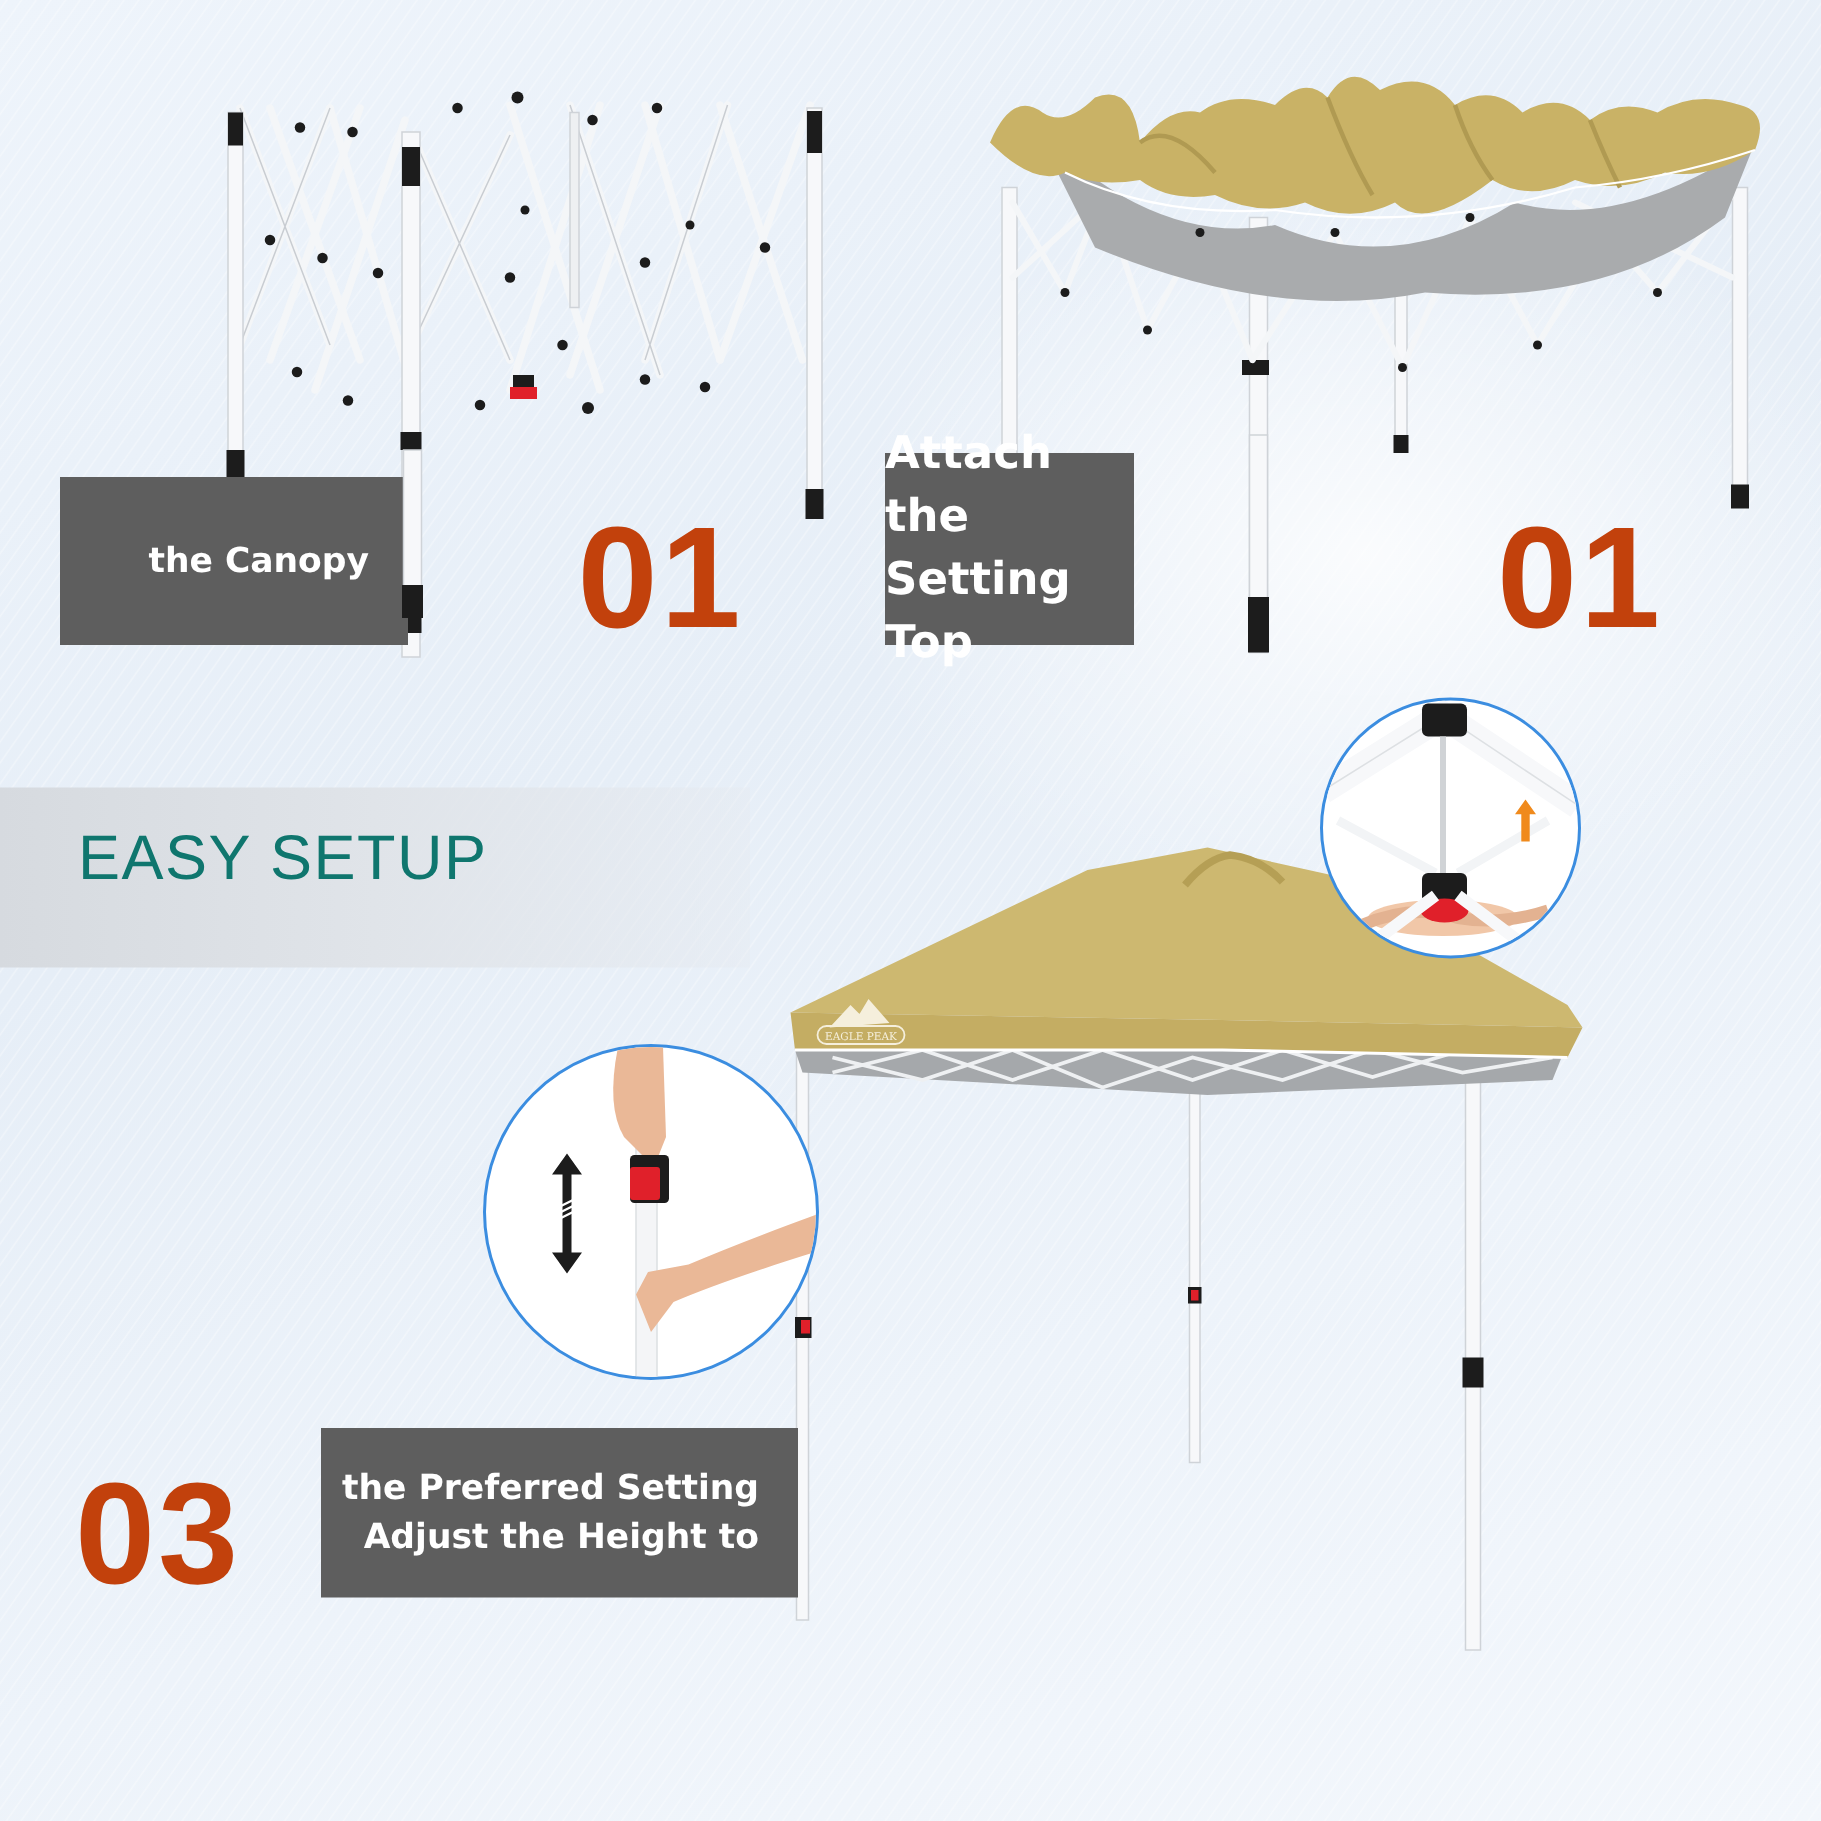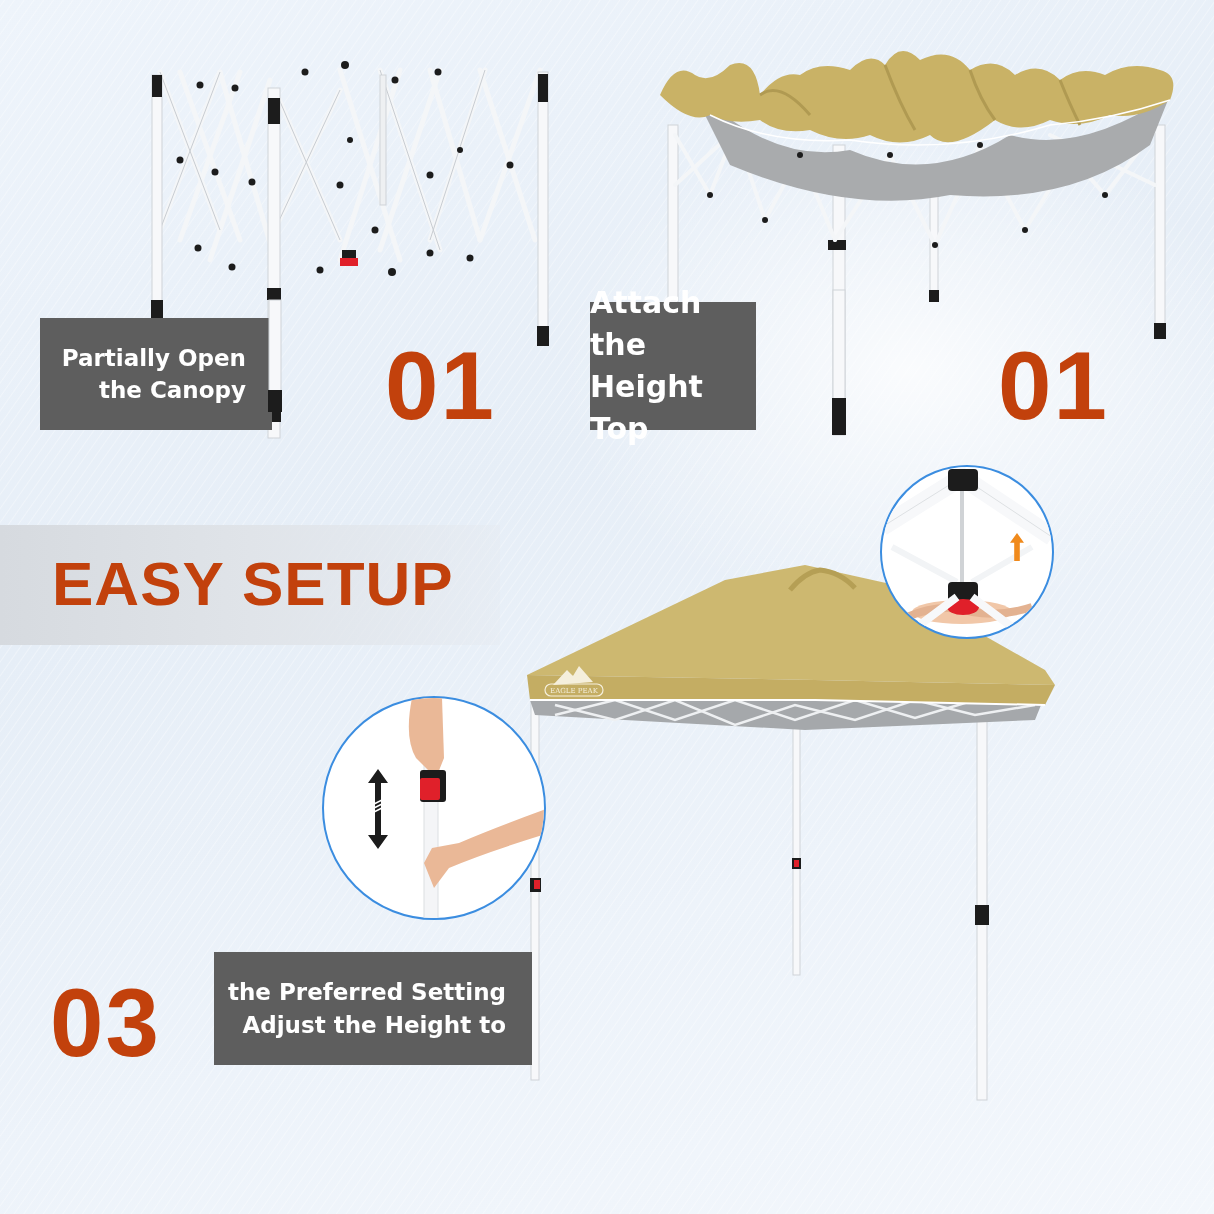--- a/index.html
+++ b/index.html
@@ -24,21 +24,21 @@
   .step-num {
     position:absolute; color:#c2410c; font-family:"Liberation Sans", sans-serif; font-weight:bold;
     font-size:96px; letter-spacing:2px; line-height:1;
   }
   .title-band {
     position:absolute; left:0; top:525px; width:500px; height:120px;
     background: linear-gradient(90deg, #d6dadf 0%, #e0e4e9 50%, rgba(230,234,240,0.4) 100%);
   }
   .title {
     position:absolute; left:52px; top:548px; font-family:"Liberation Sans", sans-serif;
-    font-weight:bold; font-size:62px; color:#c2410c; letter-spacing:1px;
+    font-weight:normal; font-size:42px; color:#0f766e; letter-spacing:1px;
   }
   .circle {
     position:absolute; border-radius:50%; background:#fff; border:2px solid #3b8de0; overflow:hidden;
   }
   svg { position:absolute; overflow:visible; }
 </style>
 </head>
 <body>
 
 <div class="stripes"></div>
@@ -93,21 +93,20 @@
     <circle cx="165" cy="12" r="3.5"></circle>
       <circle cx="205" cy="5" r="4"></circle>
       <circle cx="298" cy="12" r="3.5"></circle>
     <circle cx="210" cy="80" r="3"></circle>
       <circle cx="320" cy="90" r="3"></circle>
       <circle cx="252" cy="212" r="4"></circle>
   </g>
 </svg>
 
 <div class="label-box" style="left:40px;top:318px;width:232px;height:112px;font-size:23px;">
-  <span>Partially Open</span>
   <span>the Canopy</span>
 </div>
 <svg style="left:266px;top:300px;width:20px;height:120px;" viewBox="0 0 20 120">
   <rect x="3" y="0" width="12" height="100" fill="#f7f8fa" stroke="#cfd3d8"></rect>
   <rect x="2" y="90" width="14" height="22" fill="#1c1c1c"></rect>
 </svg>
 <div class="step-num" style="left:385px;top:338px;">01</div>
 
 <svg style="left:650px;top:55px;width:545px;height:385px;" viewBox="0 0 545 385">
 
@@ -144,21 +143,21 @@
     <circle cx="330" cy="90" r="3"></circle>
       <circle cx="375" cy="175" r="3"></circle>
       <circle cx="455" cy="140" r="3"></circle>
     <circle cx="240" cy="100" r="3"></circle>
       <circle cx="285" cy="190" r="3"></circle>
   </g>
 </svg>
 
 <div class="label-box" style="left:590px;top:302px;width:166px;height:128px;font-size:30px;">
   <span>Attach the</span>
-  <span>Height Top</span>
+  <span>Setting Top</span>
 </div>
 <svg style="left:830px;top:290px;width:20px;height:130px;" viewBox="0 0 20 130">
   <rect x="3" y="0" width="12" height="120" fill="#f7f8fa" stroke="#cfd3d8"></rect>
   <rect x="2" y="108" width="14" height="20" fill="#1c1c1c"></rect>
 </svg>
 <div class="step-num" style="left:998px;top:338px;">01</div>
 
 <div class="title-band"></div>
 <div class="title">EASY SETUP</div>
 

